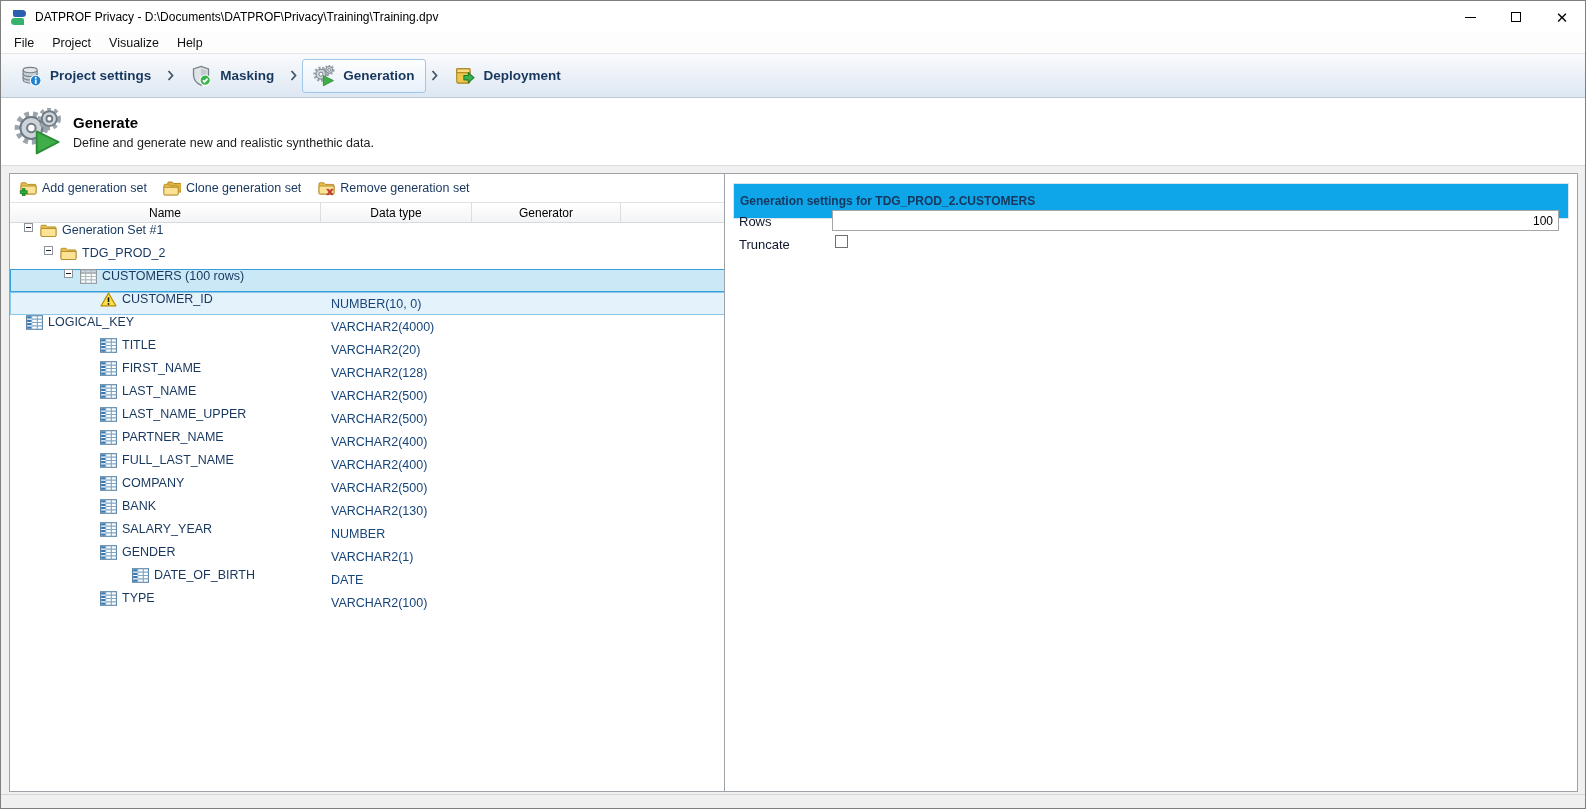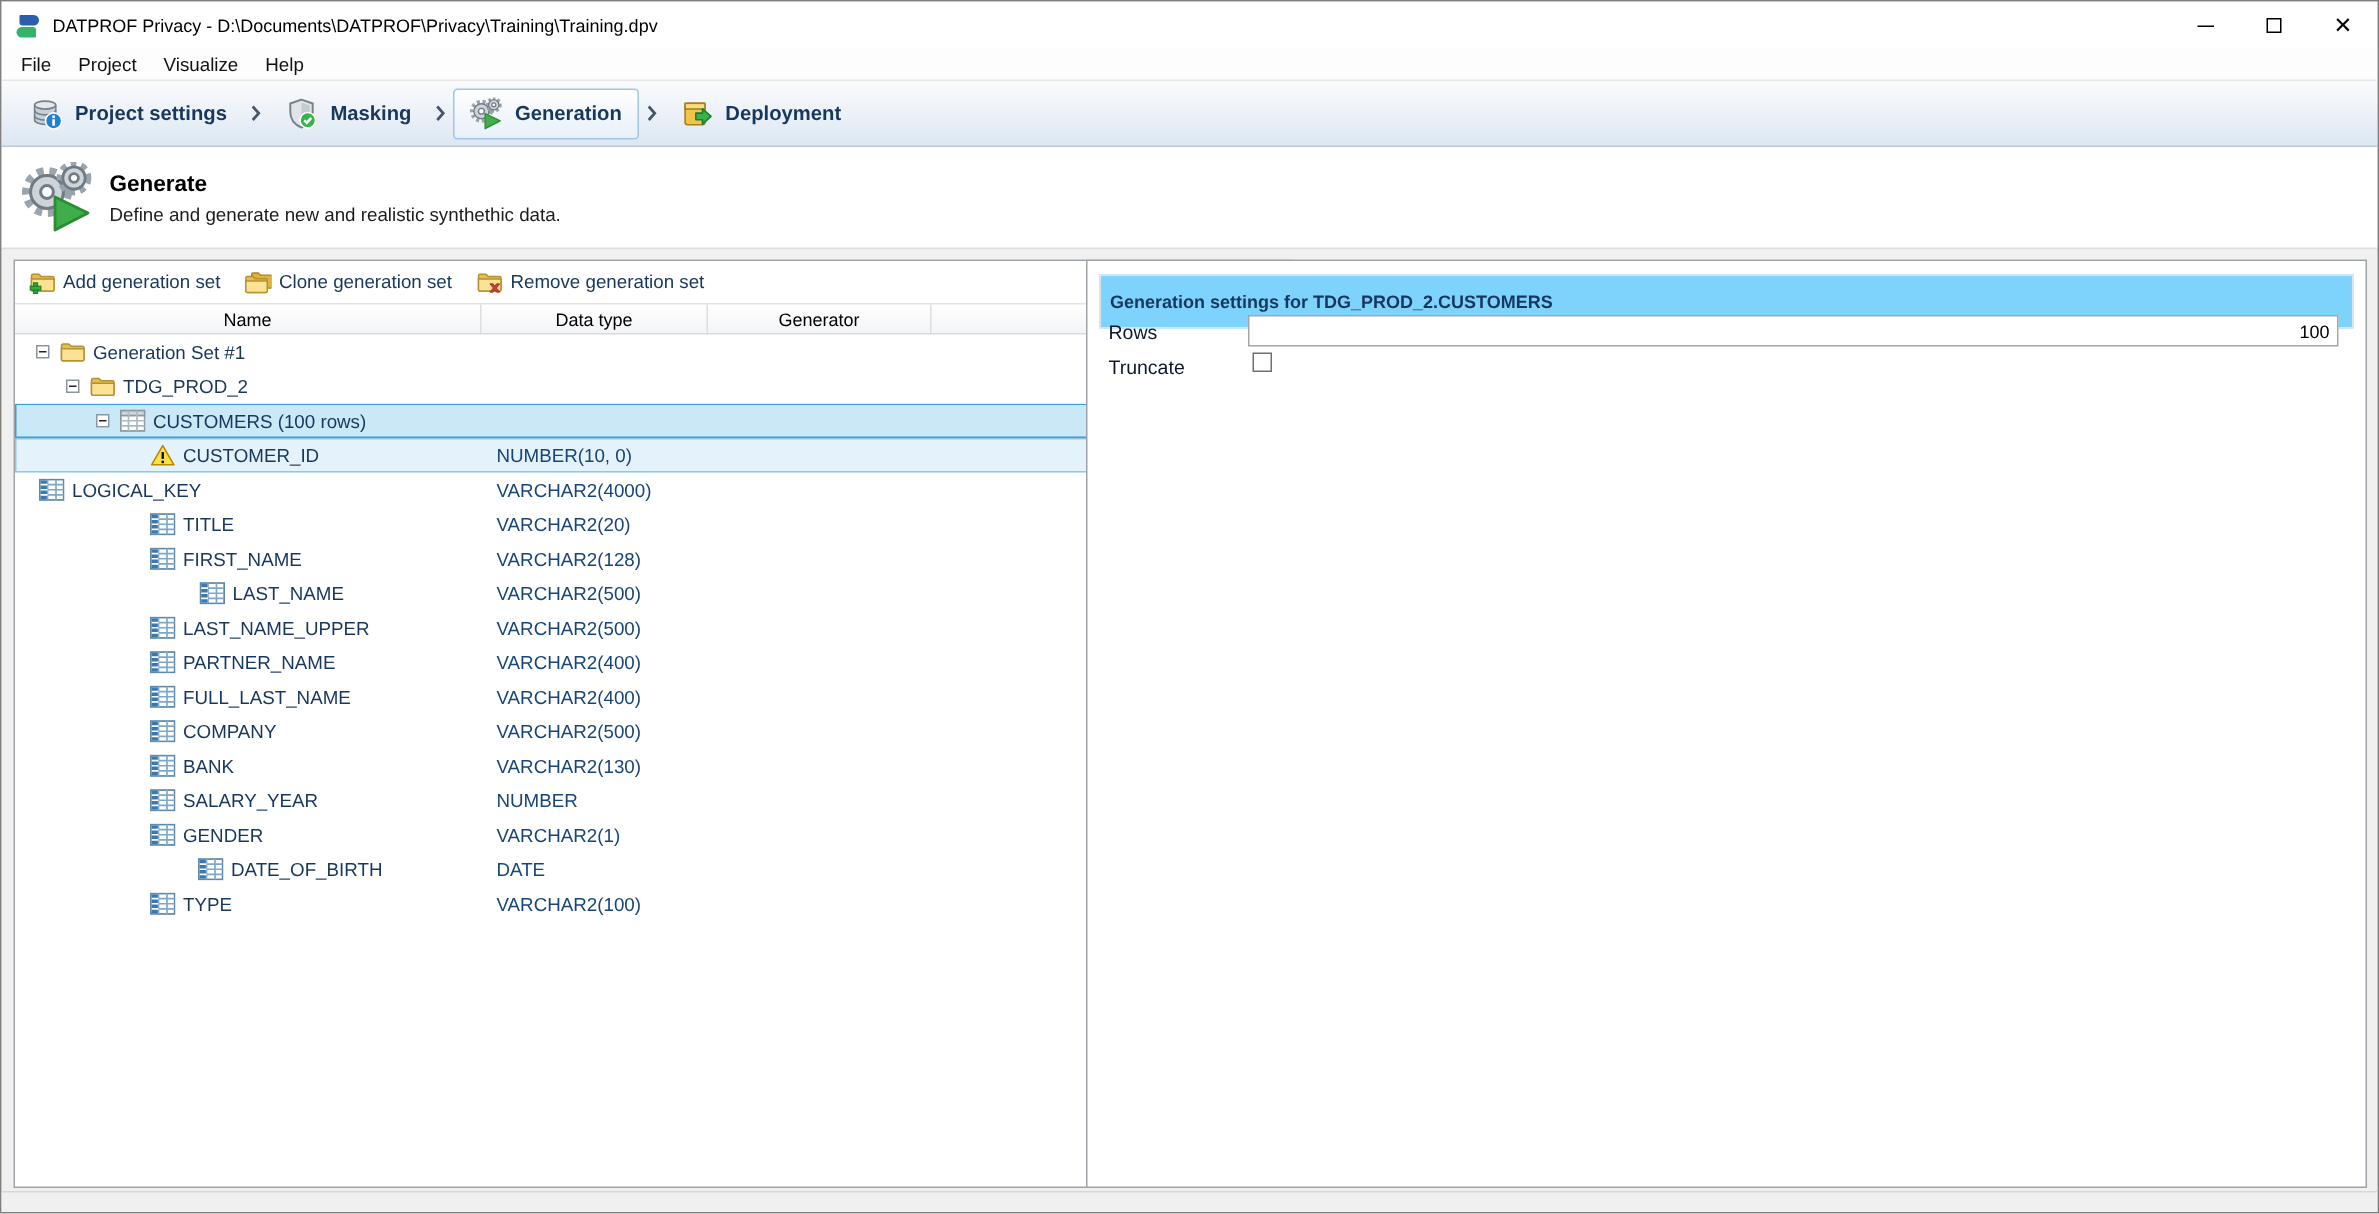--- a/index.html
+++ b/index.html
@@ -71,34 +71,34 @@
   .col-h.dtype { left:311px; width:151px; }
   .col-h.gen { left:462px; width:149px; }
   .col-h.blank { left:611px; right:0; border-right:none; }
 
   
   .tree-body { position:relative; }
   .tree-row { position:relative; height:23px; display:flex; align-items:center;
               font-size:12.5px; color:#17375e; }
   .tree-row.sel-primary { background:#cbe8f6; box-shadow:inset 0 0 0 1px #36a0dc; }
   .tree-row.sel-secondary { background:#e4f2fb; box-shadow:inset 0 0 0 1px #8ec8e9; }
-  .cell-name { display:flex; align-items:center; height:100%; }
+  .cell-name { display:flex; align-items:flex-start; height:100%; }
   .exp-slot { width:16px; display:flex; align-items:center; justify-content:flex-start; flex:0 0 auto; }
   .expander { width:9px; height:9px; border:1px solid #8b95a0; background:#fff;
               display:flex; align-items:center; justify-content:center; }
   .expander .minus { width:5px; height:1px; background:#222; }
   .tree-icon { width:17px; height:15px; display:flex; align-items:center; margin-right:5px; flex:0 0 auto; }
   .tree-icon svg { width:100%; height:100%; }
   .tree-label { white-space:nowrap; }
   .cell-datatype { position:absolute; left:321px; top:0; height:100%; display:flex;
                    align-items:center; color:#17457a; }
 
   
   .settings-header { position:absolute; left:8px; right:8px; top:9px; height:36px;
-                     background:#7dd3fc; border:1px solid #dbe4ee; display:flex; align-items:center;
+                     background:#0ea5e9; border:1px solid #dbe4ee; display:flex; align-items:center;
                      padding-left:6px; font-size:12px; font-weight:bold; color:#17375e; }
   .field-label { position:absolute; font-size:13px; color:#0f172a; }
   .rows-label { left:14px; top:40px; }
   .rows-input { position:absolute; left:107px; top:36px; width:727px; height:21px;
                 border:1px solid #a6a6a6; font-family:"Liberation Sans", sans-serif;
                 font-size:12px; text-align:right; padding-right:5px; color:#000; background:#fff; }
   .truncate-label { left:14px; top:63px; }
   .truncate-checkbox { position:absolute; left:110px; top:61px; width:13px; height:13px;
                        border:1px solid #707070; background:#fff; }
 </style>
@@ -380,21 +380,21 @@
     <path d="M5 0.5 V12.5 M10 0.5 V12.5" stroke="#7fa8c8" fill="none"></path>
     <path d="M5 3.5 H14.5 M5 6.5 H14.5 M5 9.5 H14.5" stroke="#7fa8c8" fill="none"></path>
     <path d="M1 3.5 H5 M1 6.5 H5 M1 9.5 H5" stroke="#ffffff" fill="none"></path>
   </svg>
               </span>
               <span class="tree-label">FIRST_NAME</span>
             </div>
             <div class="cell-datatype">VARCHAR2(128)</div>
           </div>
           <div class="tree-row">
-            <div class="cell-name" style="padding-left: 74px; margin-left: 33px;">
+            <div class="cell-name" style="padding-left: 74px;">
               <span class="exp-slot"></span>
               <span class="tree-icon">
                 <svg viewBox="0 0 15 13">
     <rect x="0.5" y="0.5" width="14" height="12" fill="#ffffff" stroke="#5e88aa"></rect>
     <rect x="1" y="1" width="4" height="11" fill="#3c78b0"></rect>
     <path d="M5 0.5 V12.5 M10 0.5 V12.5" stroke="#7fa8c8" fill="none"></path>
     <path d="M5 3.5 H14.5 M5 6.5 H14.5 M5 9.5 H14.5" stroke="#7fa8c8" fill="none"></path>
     <path d="M1 3.5 H5 M1 6.5 H5 M1 9.5 H5" stroke="#ffffff" fill="none"></path>
   </svg>
               </span>

